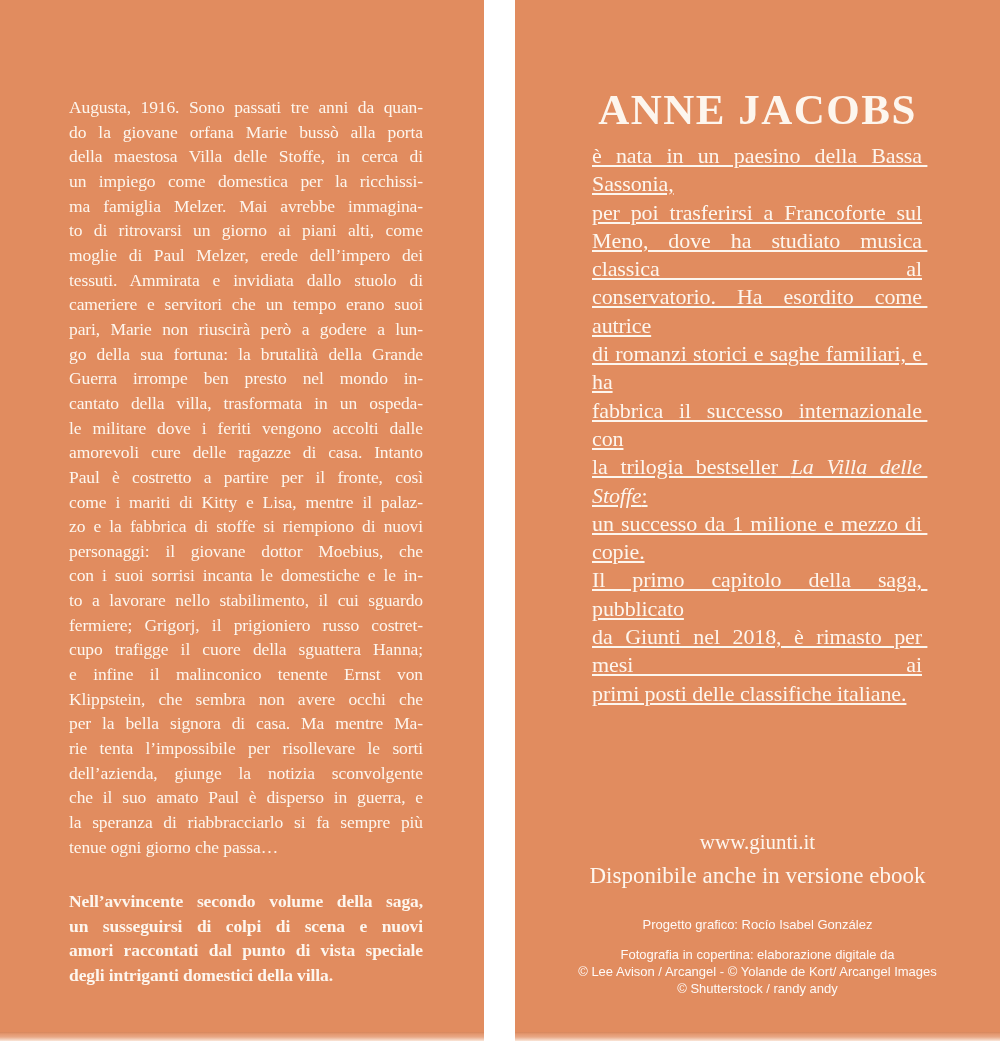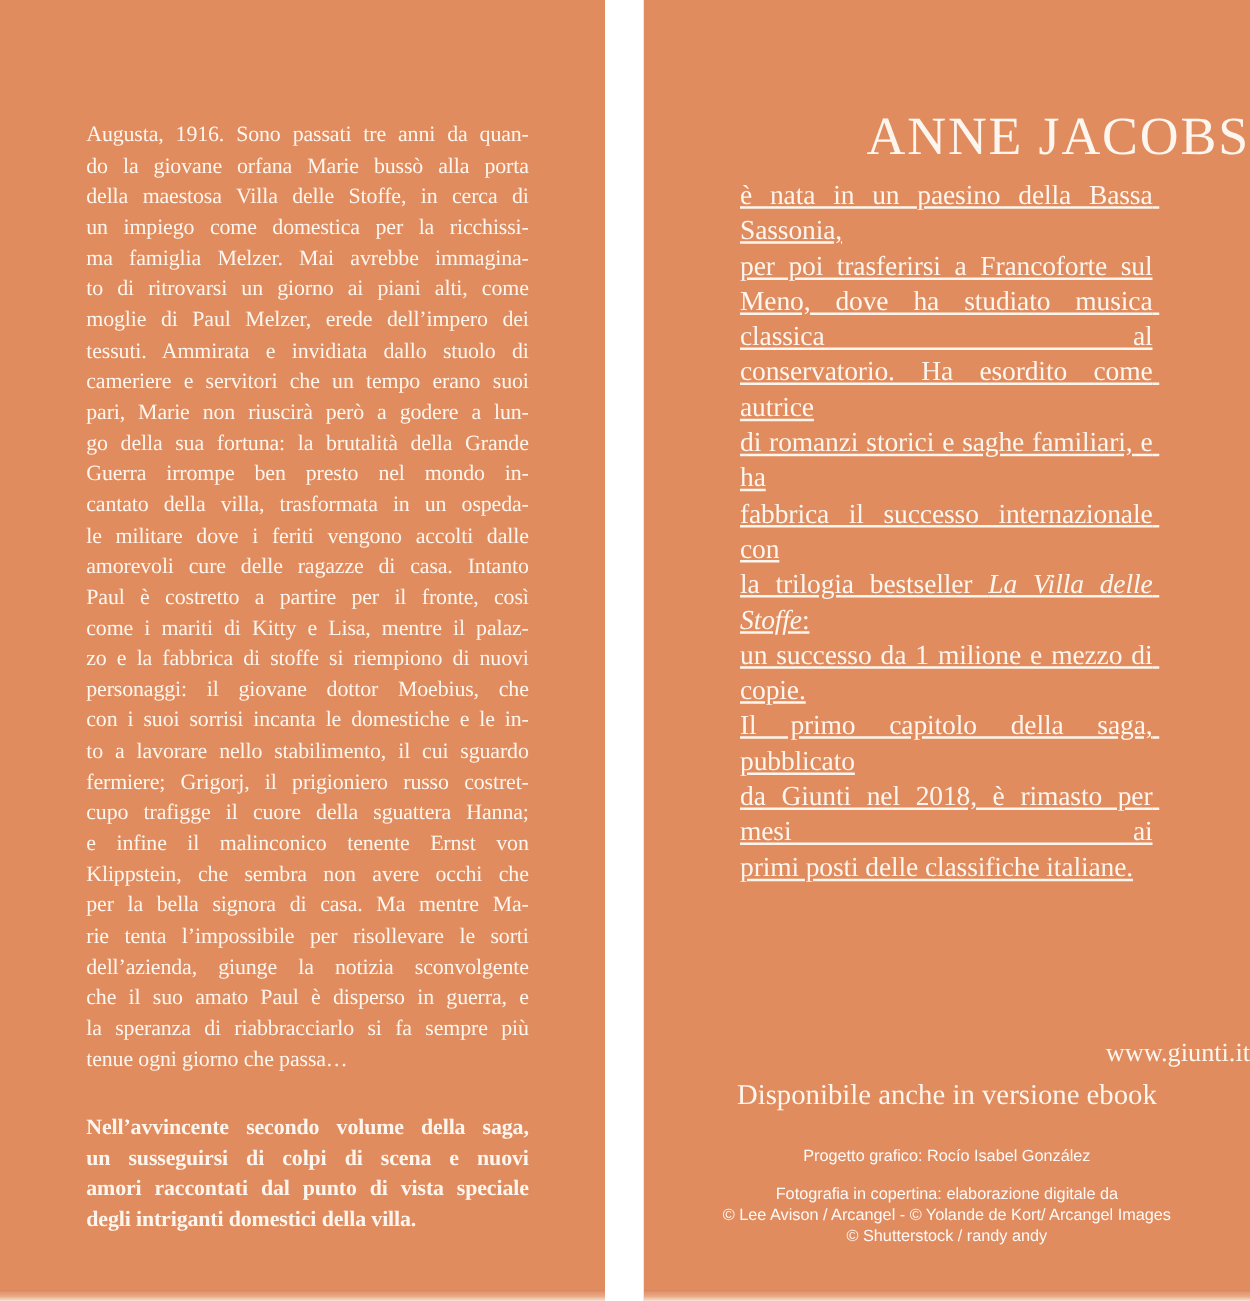--- a/index.html
+++ b/index.html
@@ -51,31 +51,31 @@
     left:69px; top:877px; width:354px;
     font-size:17.5px; line-height:24.66px;
     letter-spacing:-0.1px; font-weight:bold;margin-top:12px;
   }
 
   
   .author-name{
     left:0; top:88px; width:100%;
     font-size:43px; line-height:43px;
     letter-spacing:1.5px;
-    text-align:right; font-weight:normal;
+    text-align:center; font-weight:bold;
   }
   .bio{
     left:77px; top:142px; width:330px;
     font-size:22px; line-height:28.3px;
     letter-spacing:-0.1px;
     text-decoration:underline;
   }
   .website{
     left:0; top:830px; width:100%;
-    font-size:21px; line-height:24px; text-align:right;
+    font-size:21px; line-height:24px; text-align:center;
   }
   .ebook{
     left:0; top:863px; width:100%;
     font-size:23px; line-height:26px; text-align:center;
   }
   .credits{
     font-family:"Liberation Sans","DejaVu Sans",sans-serif;
     color: rgba(255,255,255,0.95);
   }
   .design-credit{

